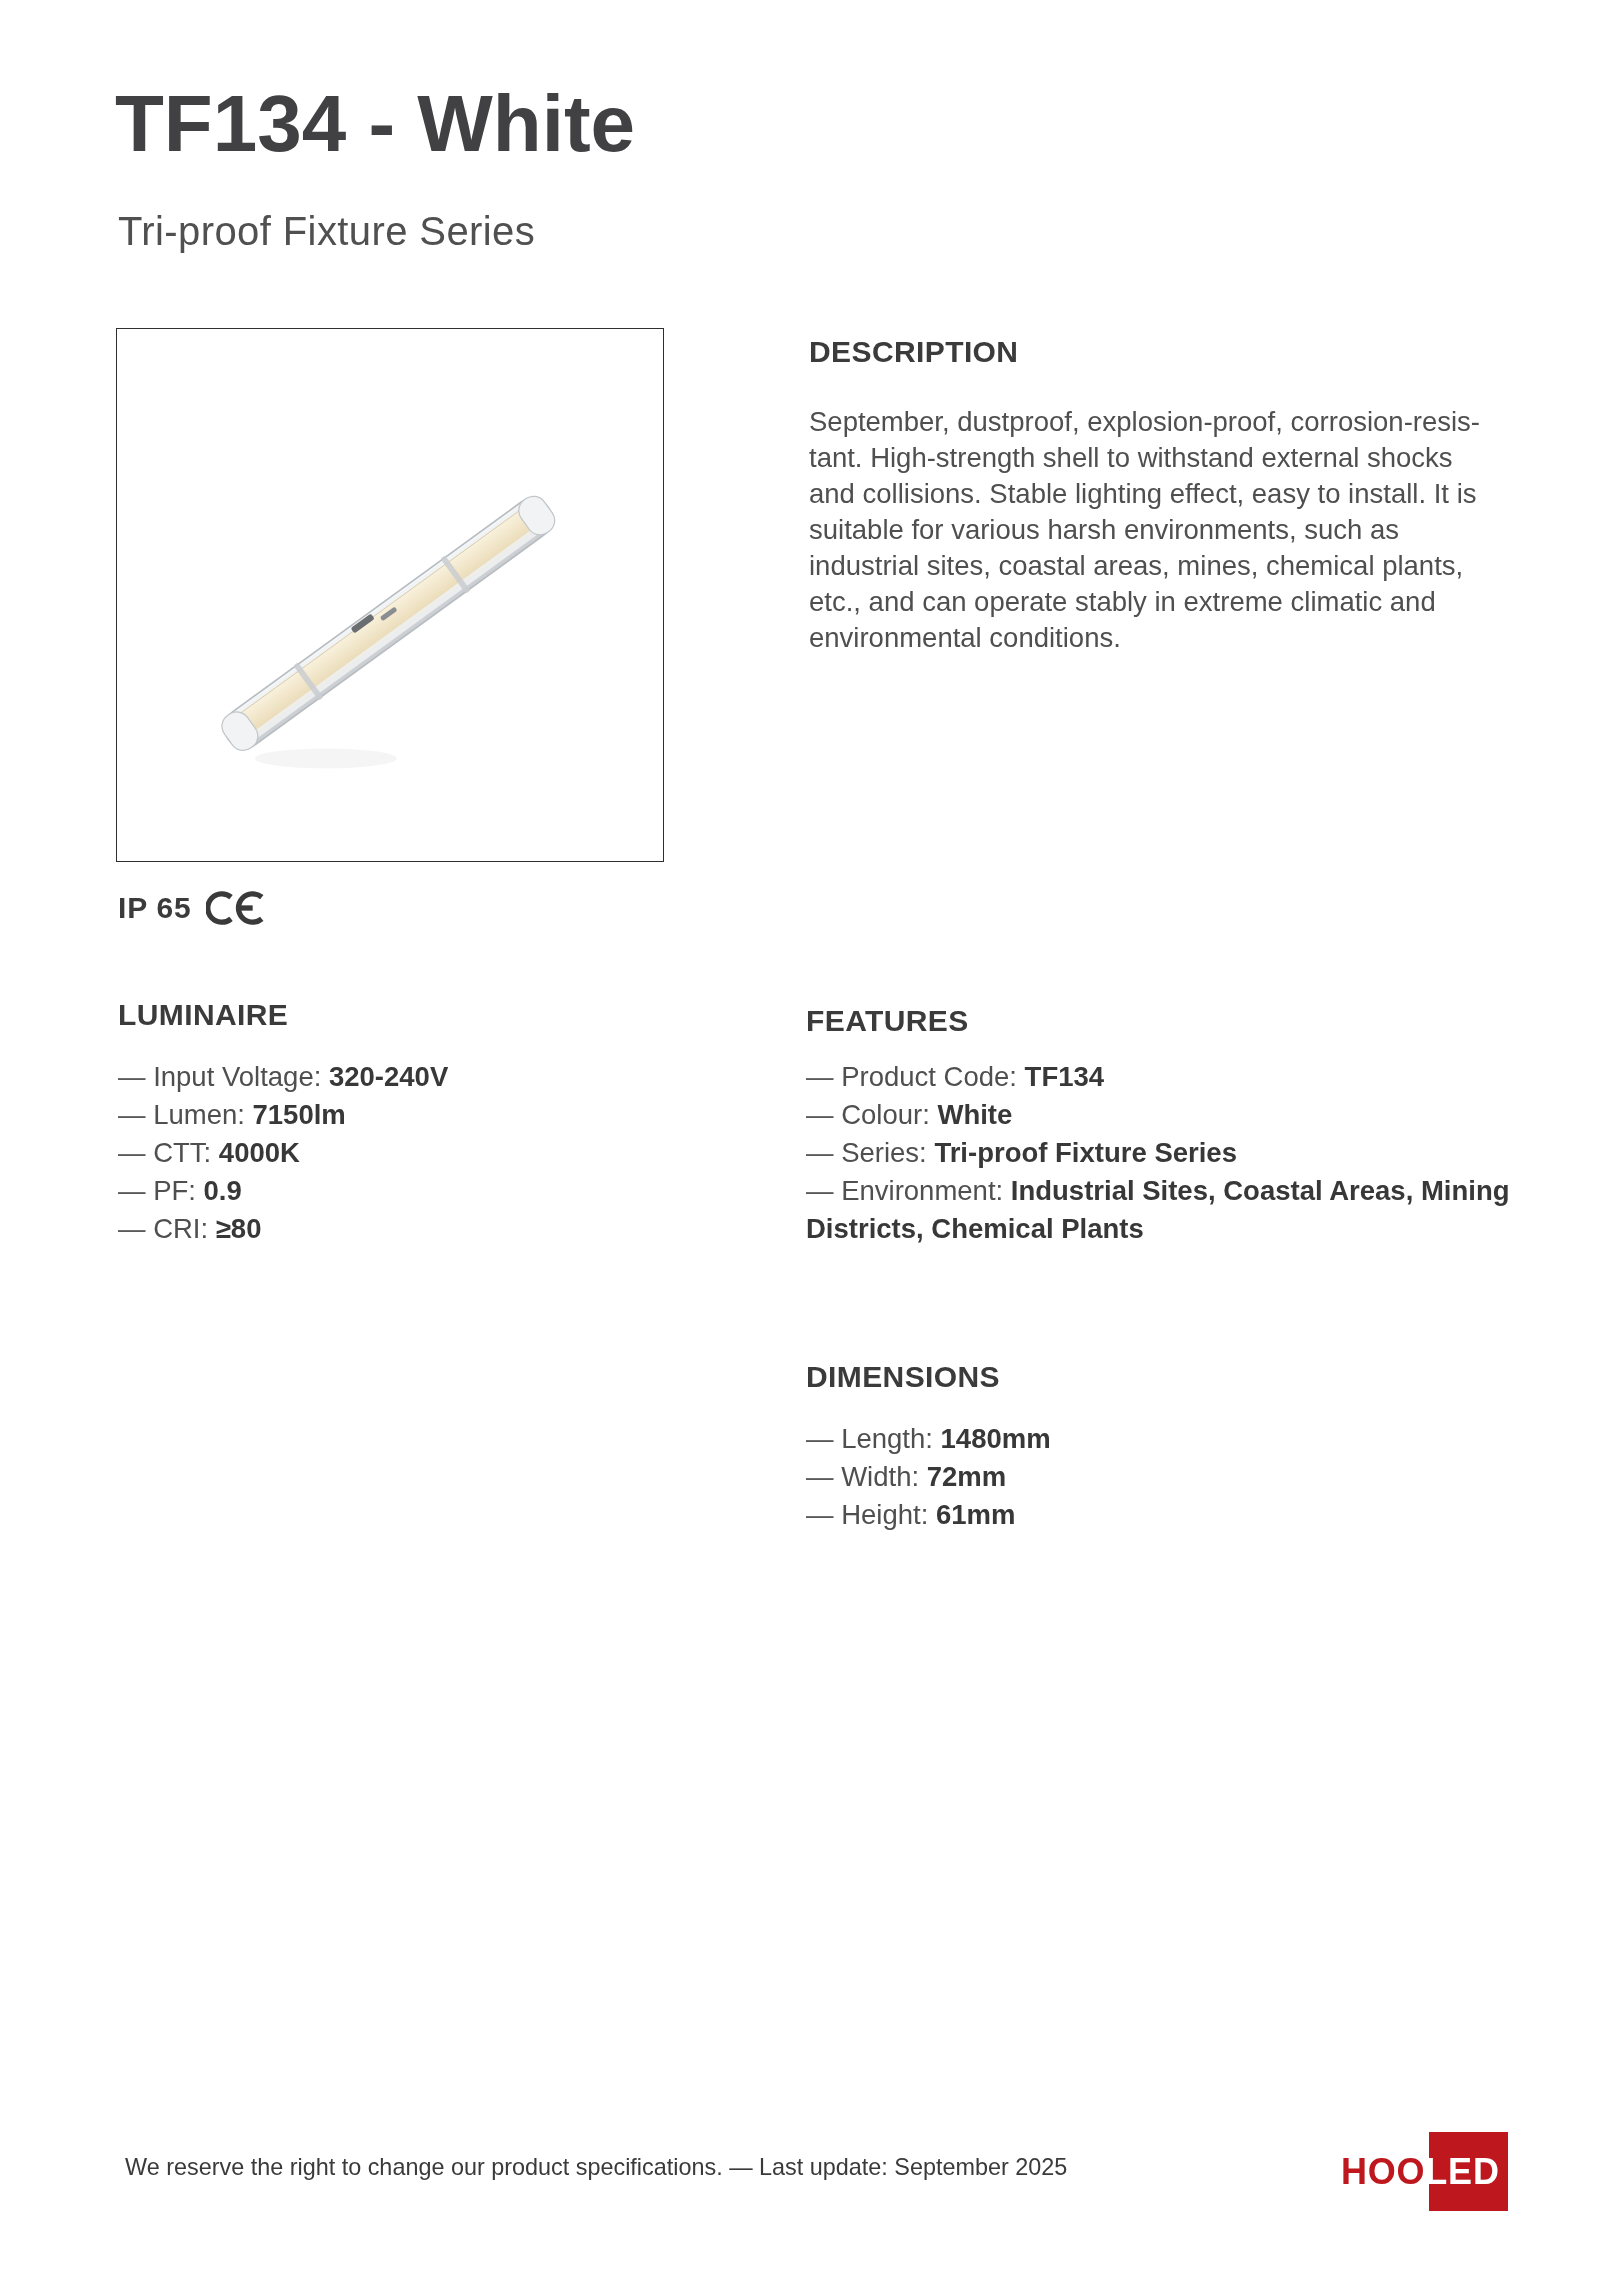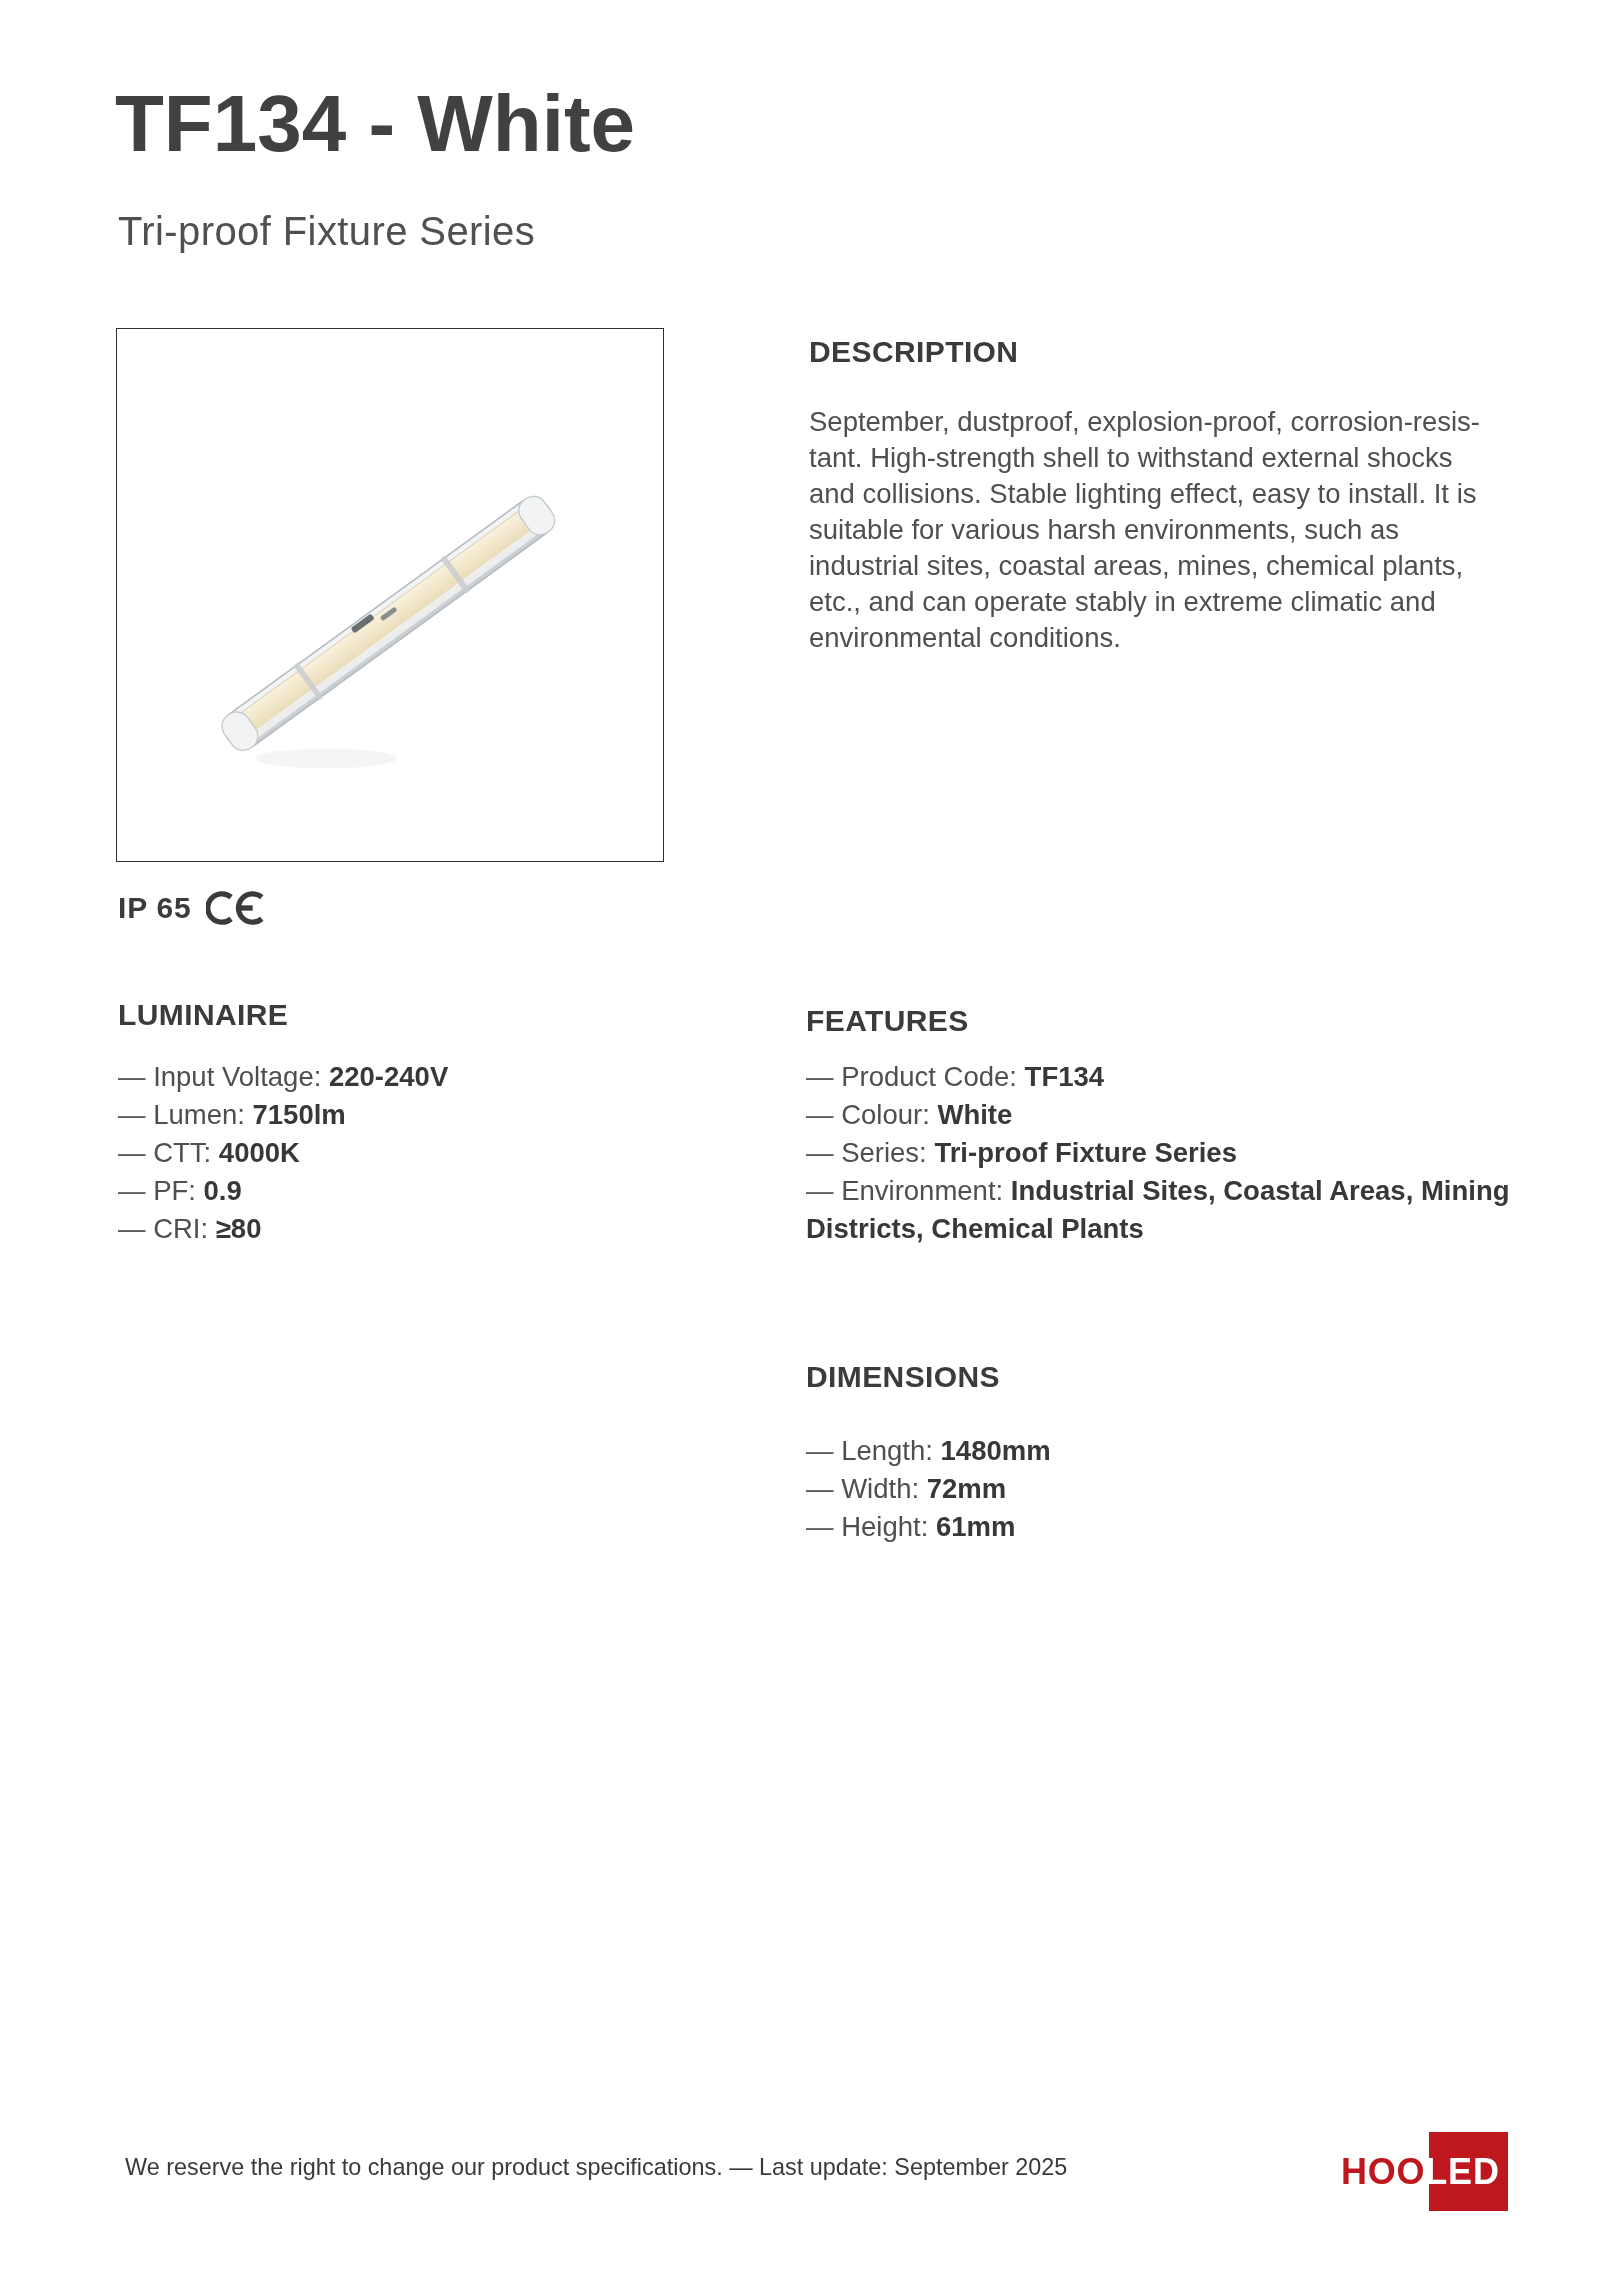--- a/index.html
+++ b/index.html
@@ -44,21 +44,21 @@
 
   
   .description-body{
     left:809px;top:404px;width:734px;font-size:27.5px;line-height:36px;color:#4f4f4f;
   }
 
   
   .spec-list{font-size:27.5px;line-height:38px;color:#4f4f4f;}
   .l-luminaire{left:118px;top:1058px;width:584px;}
   .l-features{left:806px;top:1058px;width:717px;}
-  .l-dimensions{left:806px;top:1420px;width:584px;margin-top:12px;}
+  .l-dimensions{left:806px;top:1420px;width:584px;}
   .spec-item .dash{color:#5a5a5a;}
   .spec-item .val{font-weight:700;color:#383838;}
 
   
   .footer-text{
     left:125px;top:2152px;font-size:23.4px;line-height:30px;color:#3a3a3a;width:1134px;
   }
   .logo{left:1310px;top:2132px;width:198px;height:79px;}
   .logo-square{position:absolute;right:0;top:0;width:79px;height:79px;background:#be171d;}
   .logo-text{
@@ -122,21 +122,21 @@
   <div>industrial sites, coastal areas, mines, chemical plants,</div>
   <div>etc., and can operate stably in extreme climatic and</div>
   <div>environmental conditions.</div>
 </div>
 
 <div class="abs section-heading h-luminaire">LUMINAIRE</div>
 <div class="abs spec-list l-luminaire">
   <div class="spec-item">
     <span class="dash">—</span>
     <span class="lbl">Input Voltage:</span>
-    <span class="val">220-240V</span>
+    <span class="val">320-240V</span>
   </div>
   <div class="spec-item">
     <span class="dash">—</span>
     <span class="lbl">Lumen:</span>
     <span class="val">7150lm</span>
   </div>
   <div class="spec-item">
     <span class="dash">—</span>
     <span class="lbl">CTT:</span>
     <span class="val">4000K</span>

